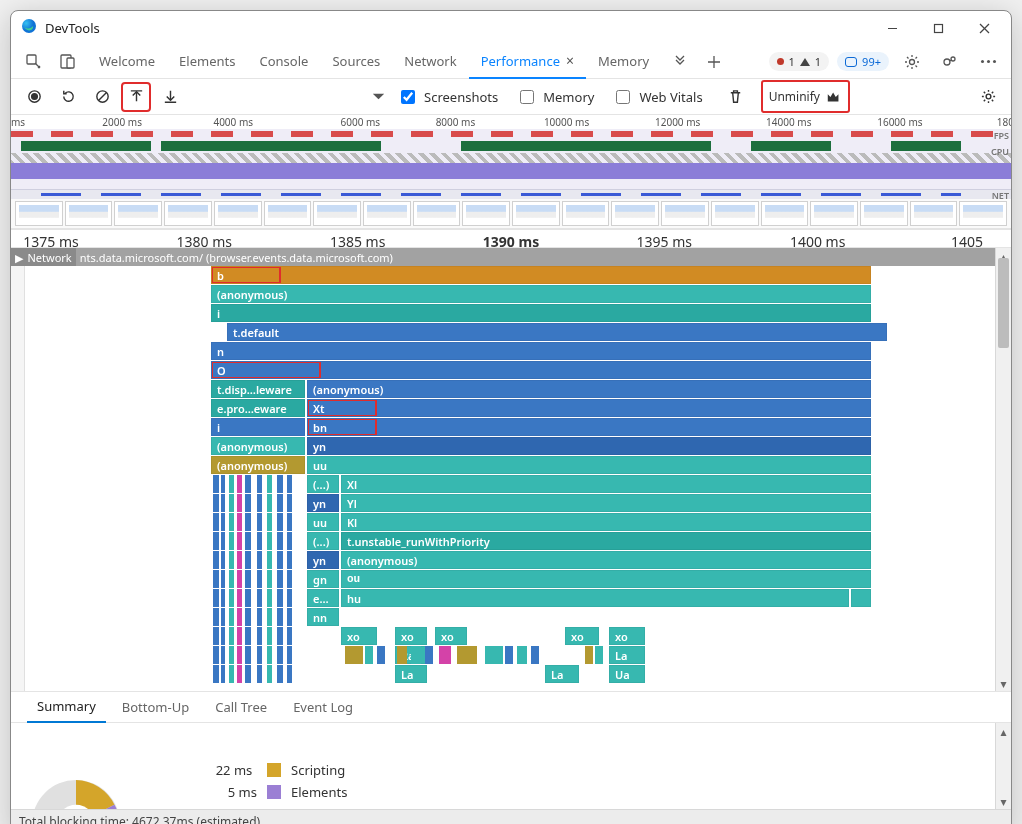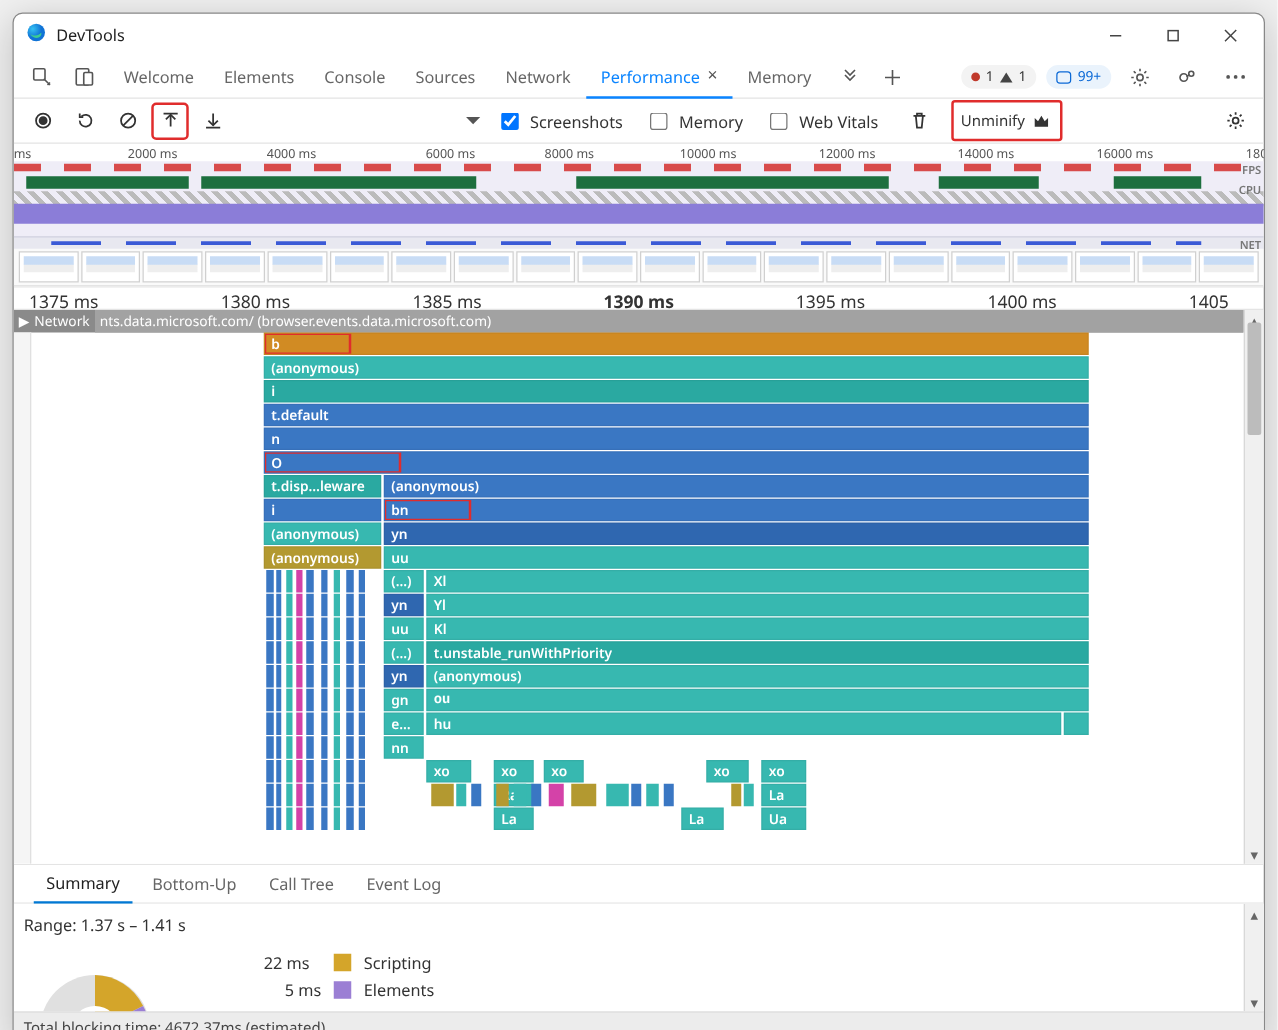--- a/index.html
+++ b/index.html
@@ -366,31 +366,35 @@
           <div class="frow">
             <div class="bar orange" style="left: 186px; width: 660px; --hlw: 70px;">b<span style="position: absolute; left: -1px; top: -1px; bottom: -1px; width: 70px; border: 2px solid rgb(224, 44, 44); pointer-events: none;"></span></div>
           </div>
           <div class="frow">
             <div class="bar teal" style="left: 186px; width: 660px;">(anonymous)</div>
           </div>
           <div class="frow">
             <div class="bar teal2" style="left: 186px; width: 660px;">i</div>
           </div>
           <div class="frow">
-            <div class="bar blue" style="left: 186px; width: 660px;">t.default</div>
+            <div class="bar blue" style="left: 202px; width: 660px;">t.default</div>
           </div>
           <div class="frow">
             <div class="bar blue" style="left: 186px; width: 660px;">n</div>
           </div>
           <div class="frow">
             <div class="bar blue" style="left: 186px; width: 660px; --hlw: 110px;">O<span style="position: absolute; left: -1px; top: -1px; bottom: -1px; width: 110px; border: 2px solid rgb(224, 44, 44); pointer-events: none;"></span></div>
           </div>
           <div class="frow">
             <div class="bar teal2" style="left: 186px; width: 94px;">t.disp…leware</div>
             <div class="bar blue" style="left: 282px; width: 564px;">(anonymous)</div>
+          </div>
+          <div class="frow">
+            <div class="bar teal2" style="left: 186px; width: 94px;">e.pro…eware</div>
+            <div class="bar blue" style="left: 282px; width: 564px; --hlw: 70px;">Xt<span style="position: absolute; left: -1px; top: -1px; bottom: -1px; width: 70px; border: 2px solid rgb(224, 44, 44); pointer-events: none;"></span></div>
           </div>
           <div class="frow">
             <div class="bar blue" style="left: 186px; width: 94px;">i</div>
             <div class="bar blue" style="left: 282px; width: 564px; --hlw: 70px;">bn<span style="position: absolute; left: -1px; top: -1px; bottom: -1px; width: 70px; border: 2px solid rgb(224, 44, 44); pointer-events: none;"></span></div>
           </div>
           <div class="frow">
             <div class="bar teal" style="left: 186px; width: 94px;">(anonymous)</div>
             <div class="bar blue3" style="left: 282px; width: 564px;">yn</div>
           </div>
           <div class="frow">
@@ -567,30 +571,29 @@
     </div>
   </div>
 
   <div class="sum-tabs" id="sumtabs">
       <div class="stab active">Summary</div>
       <div class="stab">Bottom-Up</div>
       <div class="stab">Call Tree</div>
       <div class="stab">Event Log</div>
     </div>
   <div class="summary">
-    <div class="range">Range: 1.37 s – 1.41 s</div>
     <svg class="pie" viewBox="0 0 40 40">
       <circle cx="20" cy="20" r="16" fill="#e0e0e0"></circle>
       <path d="M20 20 L20 4 A16 16 0 0 1 34 13 Z" fill="#d4a52a"></path>
       <path d="M20 20 L34 13 A16 16 0 0 1 36 20 Z" fill="#9b7fd4"></path>
       <circle cx="20" cy="20" r="7" fill="#fff"></circle>
     </svg>
     <div class="legend" id="legend">
         <div class="row">
-          <span style="width:46px;text-align:left;">22 ms</span>
+          <span style="width:46px;text-align:center;">22 ms</span>
           <span class="sw" style="background:#d4a52a"></span>
           <span>Scripting</span>
         </div>
         <div class="row">
           <span style="width:46px;text-align:right;">5 ms</span>
           <span class="sw" style="background:#9b7fd4"></span>
           <span>Elements</span>
         </div>
       </div>
     <div class="sum-scroll">

